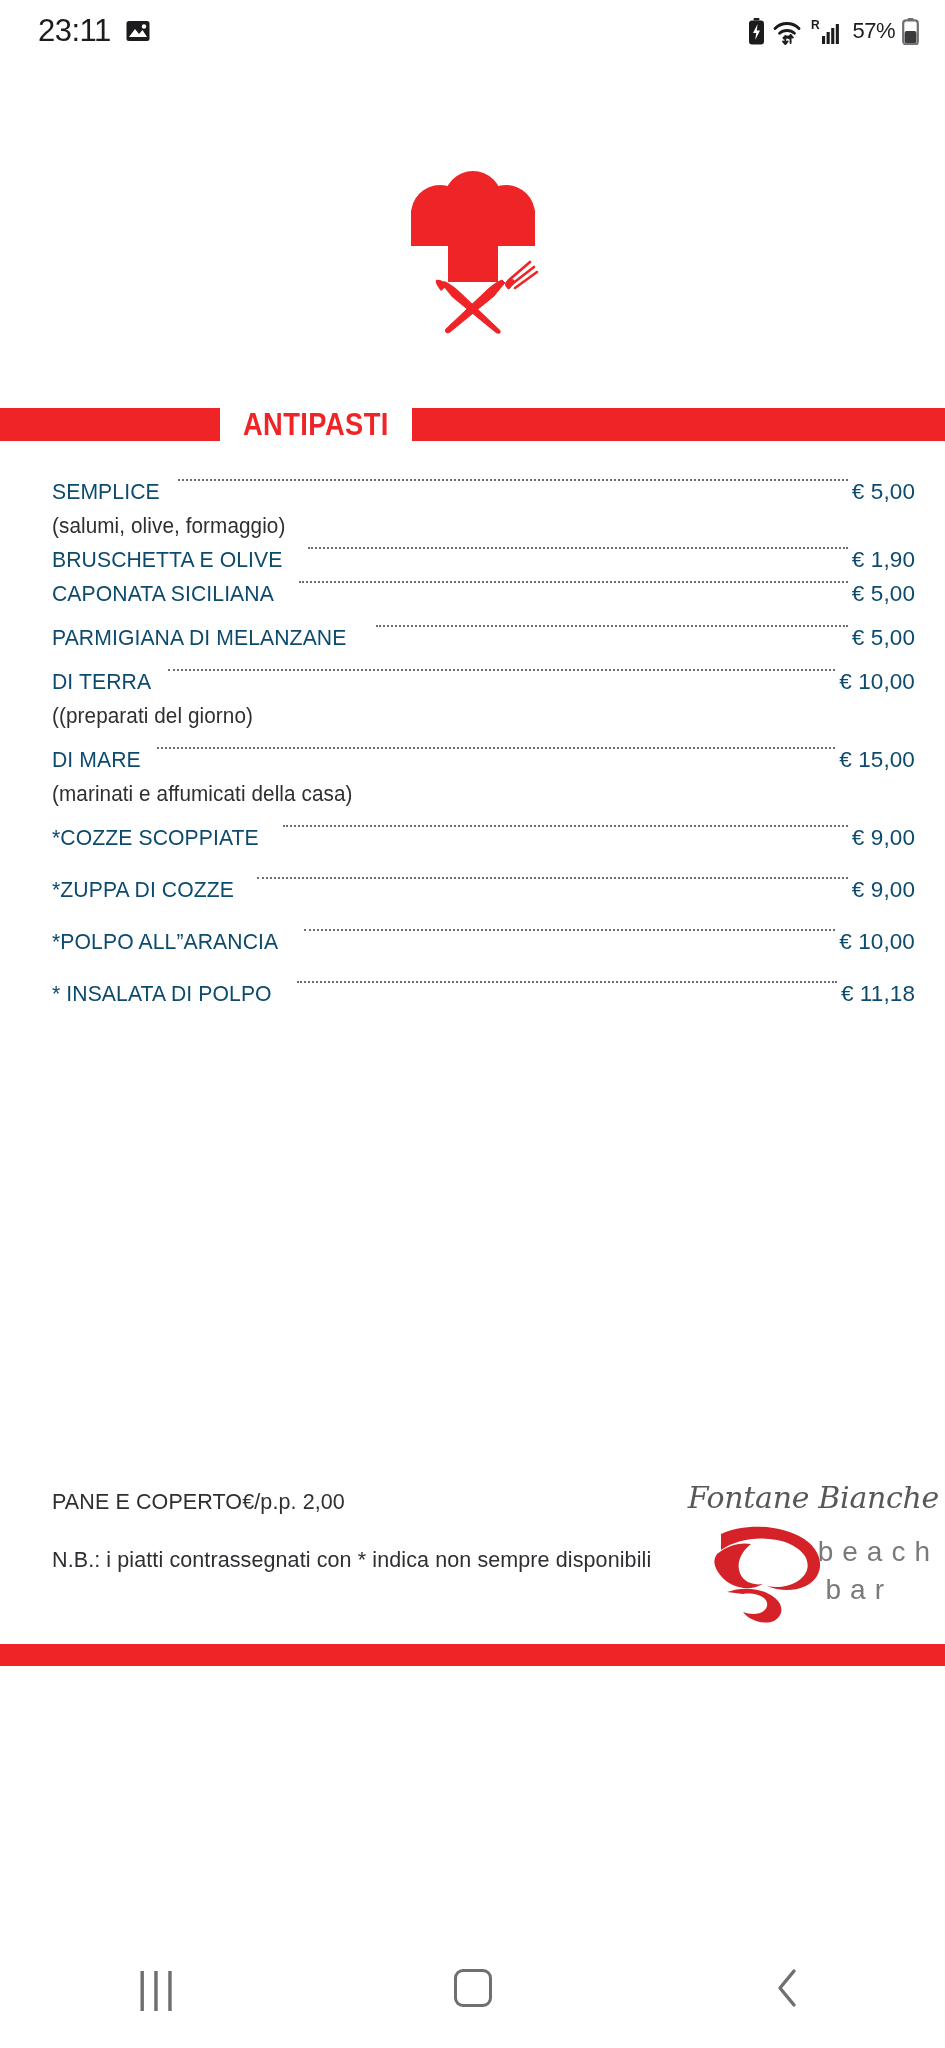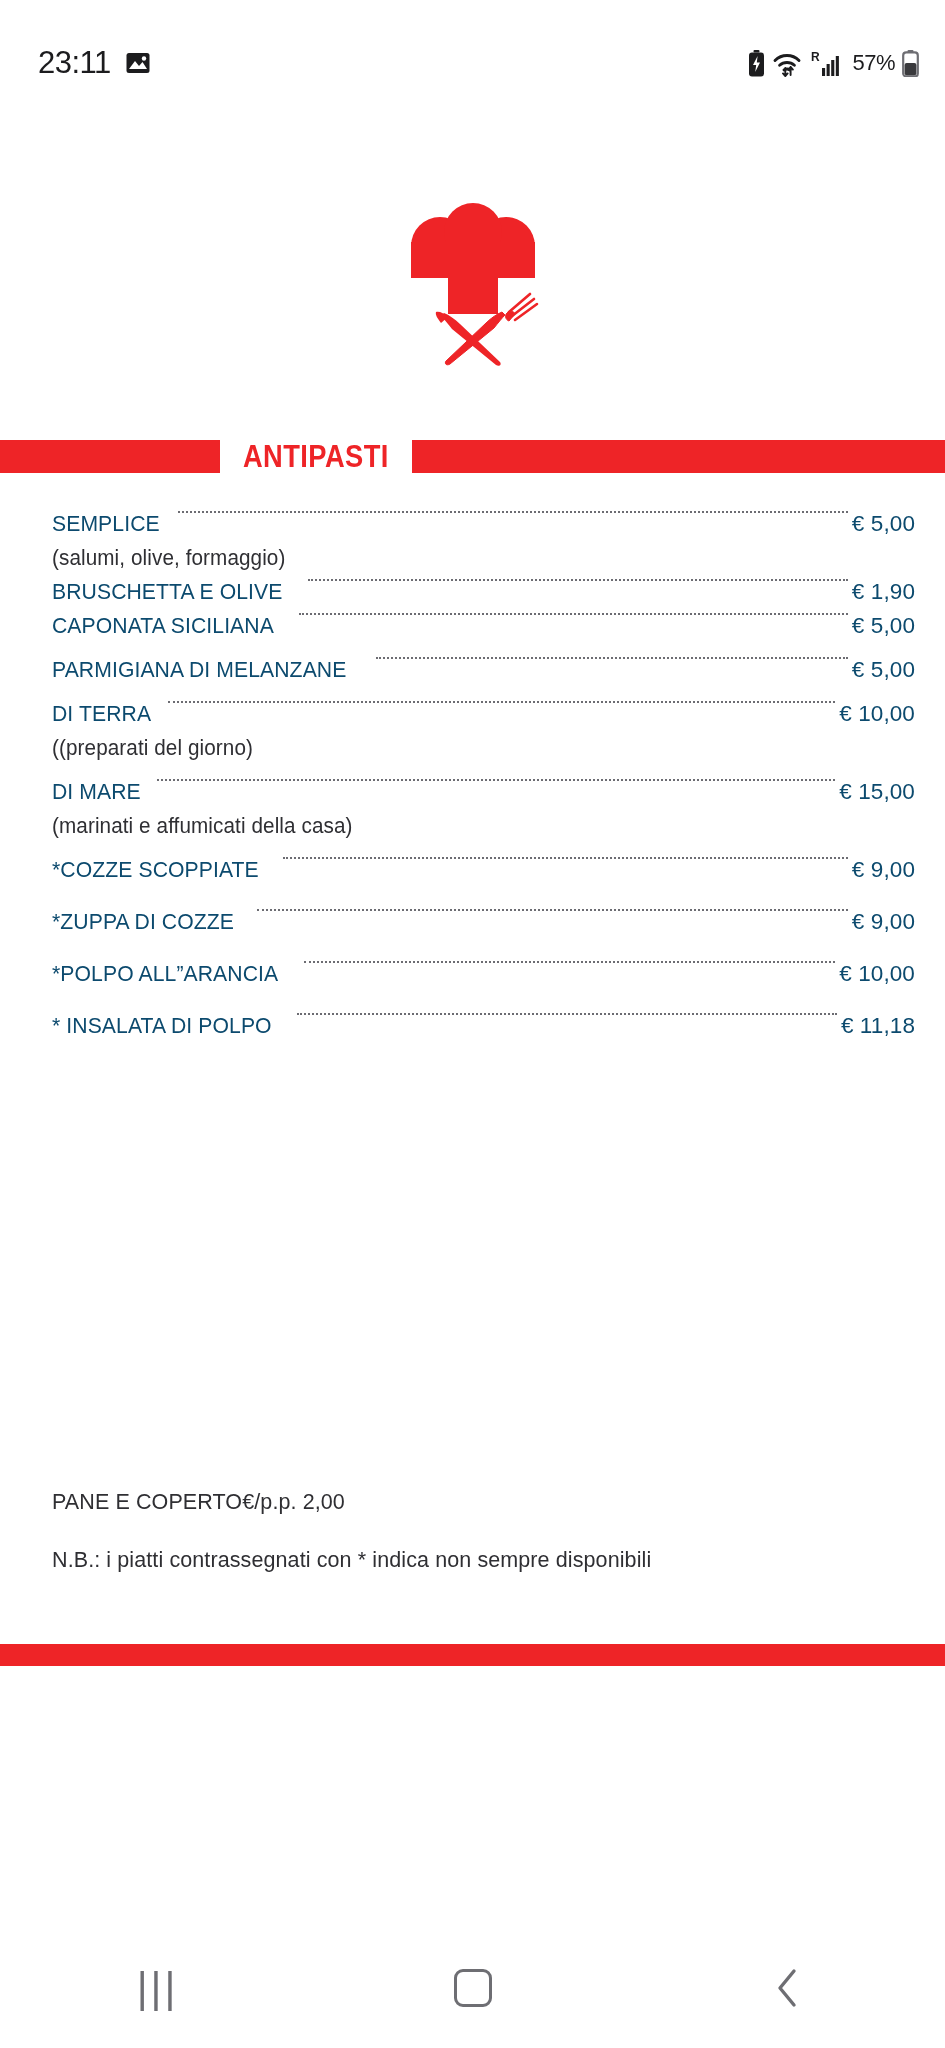--- a/index.html
+++ b/index.html
@@ -14,21 +14,20 @@
   }
 
   
   .statusbar {
     height: 62px;
     display: flex;
     align-items: center;
     justify-content: space-between;
     padding: 0 26px 0 38px;
     background: #ffffff;
-    margin-top: 32px;
   }
   .sb-left { display: flex; align-items: center; gap: 14px; }
   .sb-clock {
     font-size: 31px;
     color: #1c1c1e;
     letter-spacing: -0.5px;
     font-family: "Liberation Sans", sans-serif;
   }
   .sb-right { display: flex; align-items: center; gap: 7px; }
   .sb-batt-pct {
@@ -389,20 +388,30 @@
 
 </div>
 
 <div class="footer-zone">
   <div class="footer-line-1">
     <span>PANE E COPERTO</span>
     <span>€/p.p.  2,00</span>
   </div>
   <div class="footer-nb">N.B.: i piatti contrassegnati con * indica non sempre disponibili</div>
 
+  <div class="brand-logo">
+    <svg class="brand-wave" width="120" height="105" viewBox="0 0 120 105">
+      <path d="M8 14 C30 4 62 4 86 16 C104 25 112 42 104 56 C96 70 72 74 54 66 C72 70 90 62 94 50 C98 36 84 24 64 20 C44 16 22 20 8 30 Z" fill="#d52128"></path>
+      <path d="M4 34 C14 26 26 22 38 24 C30 30 24 40 26 50 C28 60 38 66 50 64 C36 72 18 68 8 56 C0 46 0 40 4 34 Z" fill="#d52128"></path>
+      <path d="M14 72 C30 66 50 68 62 78 C72 86 70 98 58 102 C48 104 36 100 30 92 C40 96 52 94 54 86 C56 78 44 72 30 74 Z" fill="#d52128"></path>
+    </svg>
+    <div class="brand-script">Fontane Bianche</div>
+    <div class="brand-beach">beach</div>
+    <div class="brand-bar">bar</div>
+  </div>
 </div>
 
 <div class="footer-red-bar"></div>
 
 <div class="navbar">
   <div class="nav-btn">
     <span class="nav-recents">|||</span>
   </div>
   <div class="nav-btn">
     <span class="nav-home"></span>

